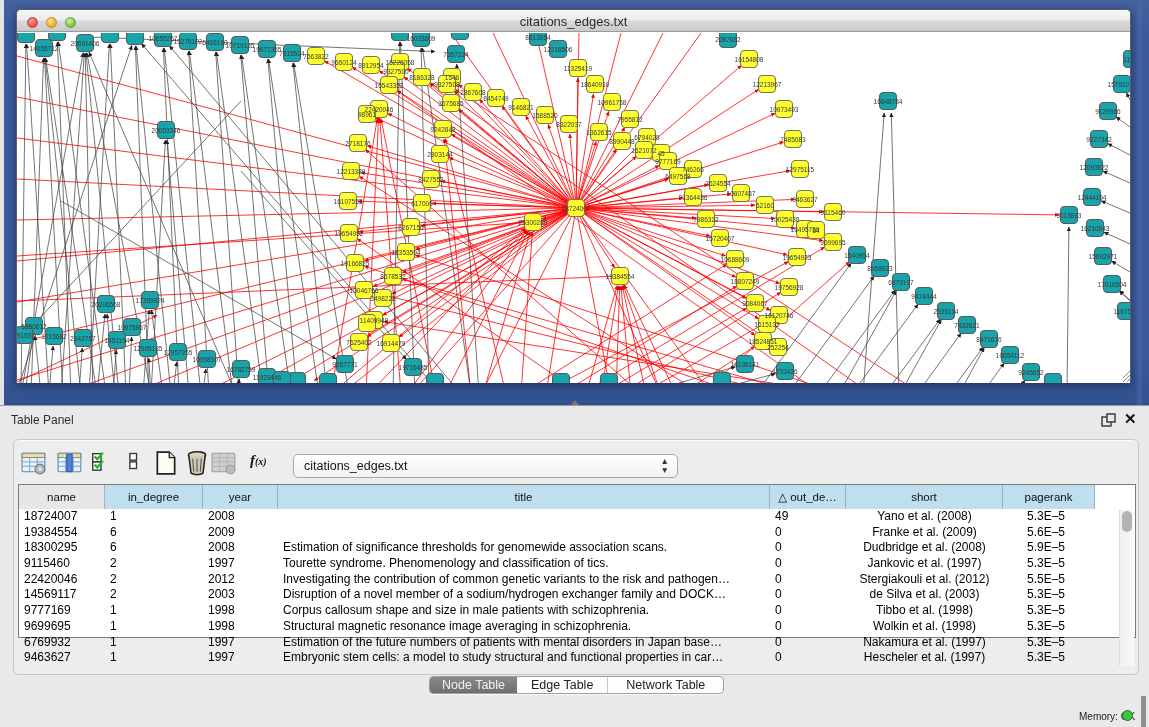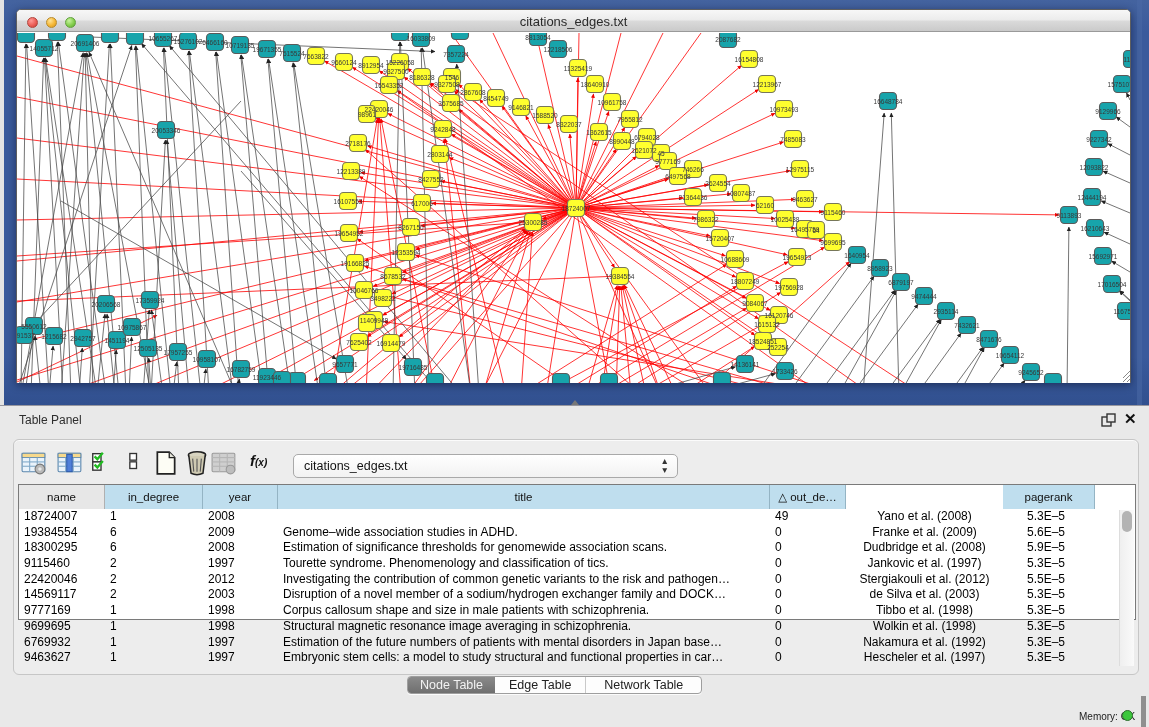--- a/index.html
+++ b/index.html
@@ -15,45 +15,45 @@
  border-bottom:1px solid #9a9a9a;}
 #title{position:absolute;width:100%;text-align:center;top:4px;font-size:13px;color:#2b2b2b;}
 .tl{position:absolute;top:7px;width:11px;height:11px;border-radius:50%;}
 #tl1{left:10px;background:radial-gradient(circle at 35% 30%,#ff9a96,#ec5f57 55%,#c33b33);border:1px solid #b2443c;}
 #tl2{left:29px;background:radial-gradient(circle at 35% 30%,#ffe396,#f5b735 55%,#d29425);border:1px solid #b98a28;}
 #tl3{left:48px;background:radial-gradient(circle at 35% 30%,#c8f2a0,#85cf4e 55%,#5fa636);border:1px solid #61a13c;}
 #graph{position:absolute;left:0;top:23px;width:1113px;height:350px;background:#fff;overflow:hidden;}
 
 #panelarea{position:absolute;left:0;top:405px;width:1149px;height:322px;
  background:#e9e9e9;border-top:1px solid #97979f;}
-#ptitle{position:absolute;left:11px;top:7px;font-size:12px;color:#2e2e2e;margin-left:8px;}
+#ptitle{position:absolute;left:11px;top:7px;font-size:12px;color:#2e2e2e;}
 #pfloat{position:absolute;left:1101px;top:7px;width:15px;height:14px;}
 #pclose{position:absolute;left:1124px;top:4px;font-size:15px;font-weight:bold;color:#111;}
 #bigpanel{position:absolute;left:13px;top:33px;width:1126px;height:236px;background:#ededed;
  border:1px solid #c6c6c6;border-radius:6px;box-shadow:inset 0 1px 0 #fbfbfb;}
 #toolbar{position:absolute;left:0px;top:8px;height:30px;width:100%;}
 #dropdown{position:absolute;left:279px;top:6px;width:385px;height:24px;background:linear-gradient(180deg,#ffffff,#f2f2f2);
  border:1px solid #a9a9a9;border-radius:5px;font-size:12.5px;color:#111;line-height:22px;padding-left:10px;}
 #ddarrows{position:absolute;right:8px;top:2px;font-size:8.5px;color:#333;line-height:9px;text-align:center;}
-#tablewrap{position:absolute;left:4px;top:44px;width:1118px;height:136px;background:#fff;border:1px solid #7a7a7a;}
+#tablewrap{position:absolute;left:4px;top:44px;width:1118px;height:154px;background:#fff;border:1px solid #7a7a7a;}
 #thead{position:absolute;left:0;top:0;width:100%;height:24px;font-size:11.5px;color:#111;}
 .th{position:absolute;top:0;height:24px;background:#bfdeee;border-right:1px solid #94b4c4;
  text-align:center;line-height:24px;}
 #th0{left:0;width:86px;background:#e7e7e7;border-right:1px solid #b0b0b0;}
 #th1{left:86px;width:98px;}#th2{left:184px;width:75px;}#th3{left:259px;width:492px;}
 #th4{left:751px;width:76px;}#th5{left:827px;width:157px;}#th6{left:984px;width:92px;}
 #tbody{position:absolute;left:0;top:24px;width:100%;font-size:12px;color:#000;}
 .tr{position:relative;height:15.7px;line-height:15.7px;white-space:nowrap;}
 .c{position:absolute;top:0;overflow:hidden;}
 .c0{left:5px;width:80px;}.c1{left:91px;width:92px;}.c2{left:189px;width:70px;}
 .c3{left:264px;width:486px;}.c4{left:756px;width:70px;}
 .c5{left:827px;width:157px;text-align:center;}.c6{left:1008px;width:90px;}
 #vsb{position:absolute;right:1px;top:25px;width:15px;height:156px;background:linear-gradient(90deg,#efefef,#fafafa);border-left:1px solid #ddd;}
 #vsbthumb{position:absolute;left:2px;top:1px;width:10px;height:21px;border-radius:5px;background:#b3b3b3;}
-#tabs{position:absolute;left:407px;top:270px;height:18px;font-size:12.5px;
+#tabs{position:absolute;left:429px;top:270px;height:18px;font-size:12.5px;
  border:1px solid #9e9e9e;border-radius:4px;background:#fdfdfd;box-shadow:0 1px 0 rgba(255,255,255,.8);}
 .tab{display:inline-block;height:16px;line-height:16px;padding:0 14px;color:#222;vertical-align:top;}
 #tab1{background:linear-gradient(180deg,#8a8a8a,#6f6f6f);color:#f2f2f2;border-radius:3px 0 0 3px;padding:0 12px;}
 #tab2{border-right:1px solid #c9c9c9;}
 #tab3{padding:0 18px;}
 #memtext{position:absolute;left:1063px;top:305px;font-size:10px;color:#222;margin-left:16px;}
 #memdot{position:absolute;left:1122px;top:304px;width:11px;height:11px;border-radius:50%;
  background:#3dc73d;border:1.5px solid #2c6e2c;}
 #graystrip{position:absolute;left:1141px;top:290px;width:5px;height:32px;background:#8f8f8f;}
 #sash{position:absolute;left:571px;top:-6px;width:0;height:0;border-left:4px solid transparent;
@@ -654,46 +654,46 @@
             <rect x="1" y="3" width="21" height="17" rx="1" fill="#cfcfcf" stroke="#9a9a9a"></rect>
             <g stroke="#b5b5b5" stroke-width="1">
               <line x1="1" y1="7" x2="22" y2="7"></line>
               <line x1="1" y1="11" x2="22" y2="11"></line>
               <line x1="1" y1="15" x2="22" y2="15"></line>
               <line x1="8" y1="3" x2="8" y2="20"></line>
               <line x1="15" y1="3" x2="15" y2="20"></line>
             </g>
             <circle cx="18" cy="18" r="4" fill="#bdbdbd" stroke="#999"></circle>
           </svg>
-          <div style="position:absolute;left:236px;top:4px;font-size:15px;font-style:italic;font-weight:bold;color:#111;font-family:Liberation Sans, sans-serif;">f<span style="font-size:10px;">(x)</span></div>
+          <div style="position:absolute;left:236px;top:4px;font-size:15px;font-style:italic;font-weight:bold;color:#111;font-family:Liberation Serif, serif;">f<span style="font-size:10px;">(x)</span></div>
      <div id="dropdown">citations_edges.txt<div id="ddarrows">▲<br>▼</div></div>
    </div>
    <div id="tablewrap">
     <div id="thead">
       <div class="th" id="th0">name</div>
             <div class="th" id="th1">in_degree</div>
       <div class="th" id="th2">year</div>
             <div class="th" id="th3">title</div>
       <div class="th" id="th4">△ out_de…</div>
+            <div class="th" id="th5">short</div>
       <div class="th" id="th6">pagerank</div>
     </div>
     <div id="tbody">
             <div class="tr">
               <div class="c c0">18724007</div>
               <div class="c c1">1</div>
               <div class="c c2">2008</div>
               <div class="c c4">49</div>
               <div class="c c5">Yano et al. (2008)</div>
               <div class="c c6">5.3E–5</div>
             </div>
             <div class="tr">
               <div class="c c0">19384554</div>
               <div class="c c1">6</div>
               <div class="c c2">2009</div>
-              <div class="c c3">Genome–wide association studies in ADHD.</div>
               <div class="c c4">0</div>
               <div class="c c5">Franke et al. (2009)</div>
               <div class="c c6">5.6E–5</div>
             </div>
             <div class="tr">
               <div class="c c0">18300295</div>
               <div class="c c1">6</div>
               <div class="c c2">2008</div>
               <div class="c c3">Estimation of significance thresholds for genomewide association scans.</div>
               <div class="c c4">0</div>
@@ -744,21 +744,21 @@
               <div class="c c4">0</div>
               <div class="c c5">Wolkin et al. (1998)</div>
               <div class="c c6">5.3E–5</div>
             </div>
             <div class="tr">
               <div class="c c0">6769932</div>
               <div class="c c1">1</div>
               <div class="c c2">1997</div>
               <div class="c c3">Estimation of the future numbers of patients with mental disorders in Japan base…</div>
               <div class="c c4">0</div>
-              <div class="c c5">Nakamura et al. (1992)</div>
+              <div class="c c5">Nakamura et al. (1997)</div>
               <div class="c c6">5.3E–5</div>
             </div>
             <div class="tr">
               <div class="c c0">9463627</div>
               <div class="c c1">1</div>
               <div class="c c2">1997</div>
               <div class="c c3">Embryonic stem cells: a model to study structural and functional properties in car…</div>
               <div class="c c4">0</div>
               <div class="c c5">Hescheler et al. (1997)</div>
               <div class="c c6">5.3E–5</div>

